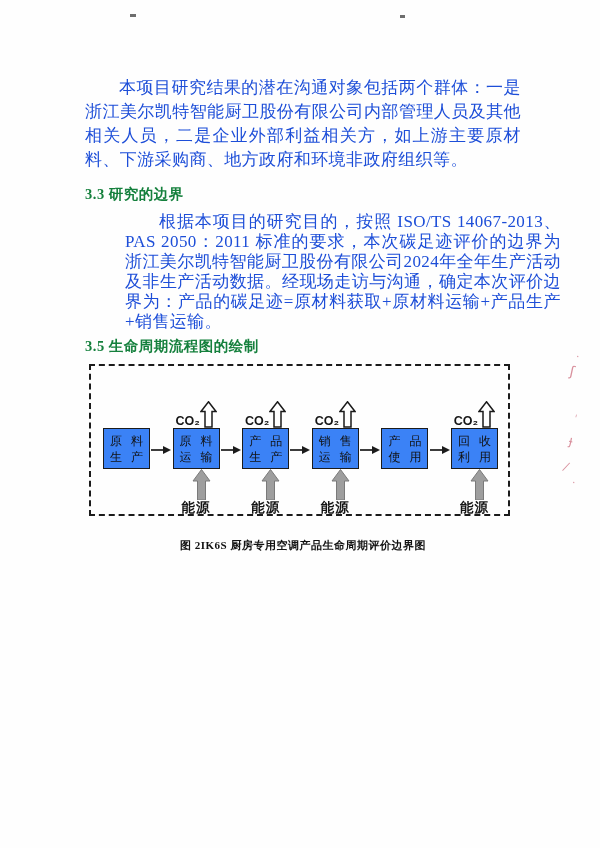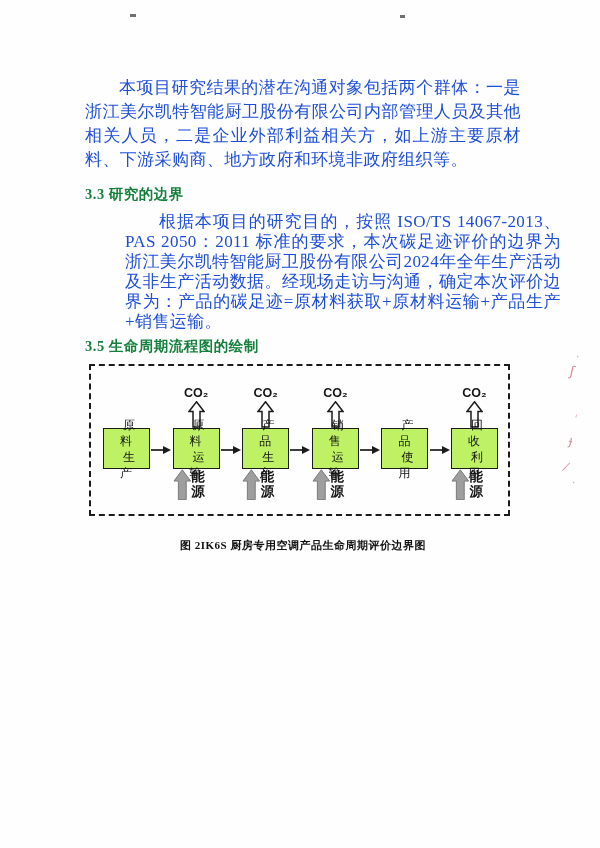--- a/index.html
+++ b/index.html
@@ -49,37 +49,37 @@
     box-sizing:border-box;
     display:flex;
     align-items:flex-start;
     padding:4px 10px 0 12px;
   }
   .stage{
     display:flex;flex-direction:column;align-items:center;
     width:47px;flex:0 0 auto;
   }
   .co2-zone{
-    height:58px;display:flex;flex-direction:column;
-    align-items:center;justify-content:flex-end;
+    height:58px;display:flex;flex-direction:row;
+    align-items:flex-end;justify-content:flex-end;
   }
   .co2-label{
     font-family:"Liberation Sans","DejaVu Sans",sans-serif;
     font-size:12.5px;font-weight:bold;color:#151515;line-height:14px;
   }
   .co2-arrow{display:block;margin-top:1px;}
   .pbox{
     width:47px;height:41px;box-sizing:border-box;
-    border:1.8px solid #1b1b1b;background:#bef264;
+    border:1.8px solid #1b1b1b;background:#3b82f6;
     display:flex;flex-direction:column;align-items:center;justify-content:center;
     font-size:12px;line-height:16px;letter-spacing:3px;
-    color:#111;text-indent:3px;padding-left:16px;
+    color:#111;text-indent:3px;
   }
   .energy-zone{
-    height:53px;display:flex;flex-direction:row;align-items:flex-start;justify-content:flex-start;
+    height:53px;display:flex;flex-direction:column;align-items:flex-end;justify-content:flex-start;
   }
   .energy-label{
     font-size:13.5px;font-weight:bold;color:#151515;line-height:15px;letter-spacing:1px;
   }
   .hidden-zone{visibility:hidden;}
   .connector{
     flex:1 1 auto;
     display:flex;align-items:center;justify-content:center;
     margin-top:75px;height:10px;
   }

